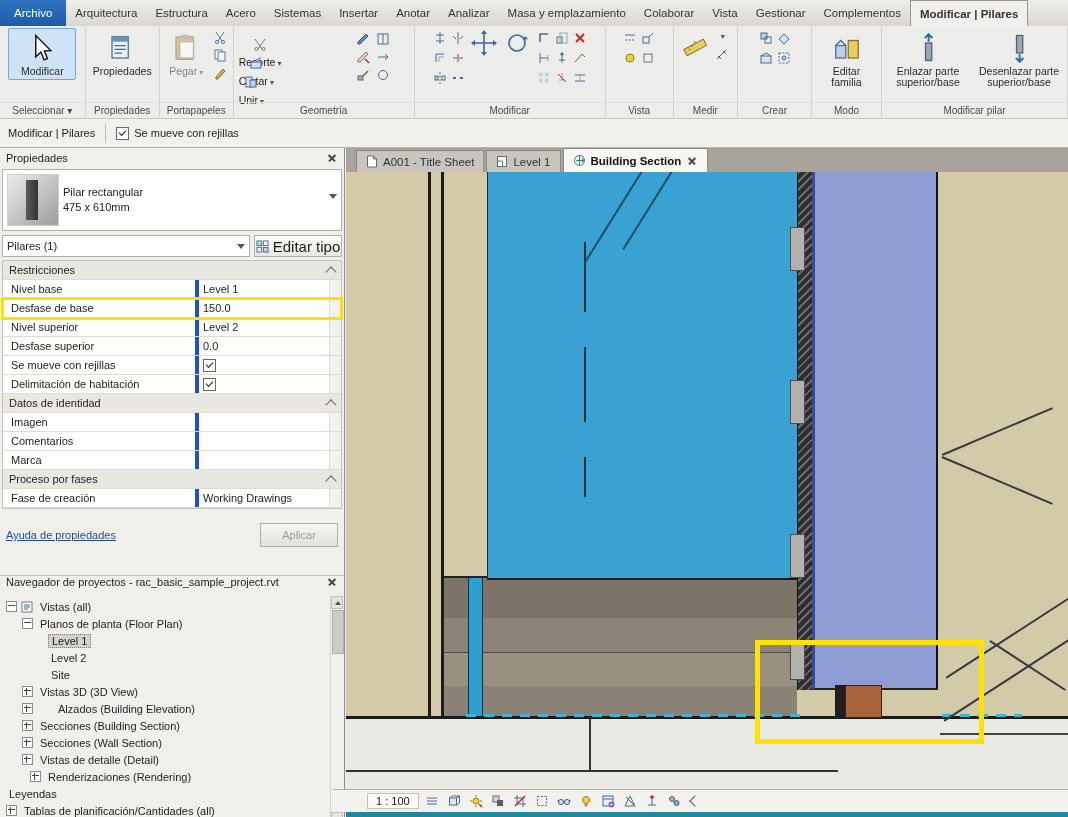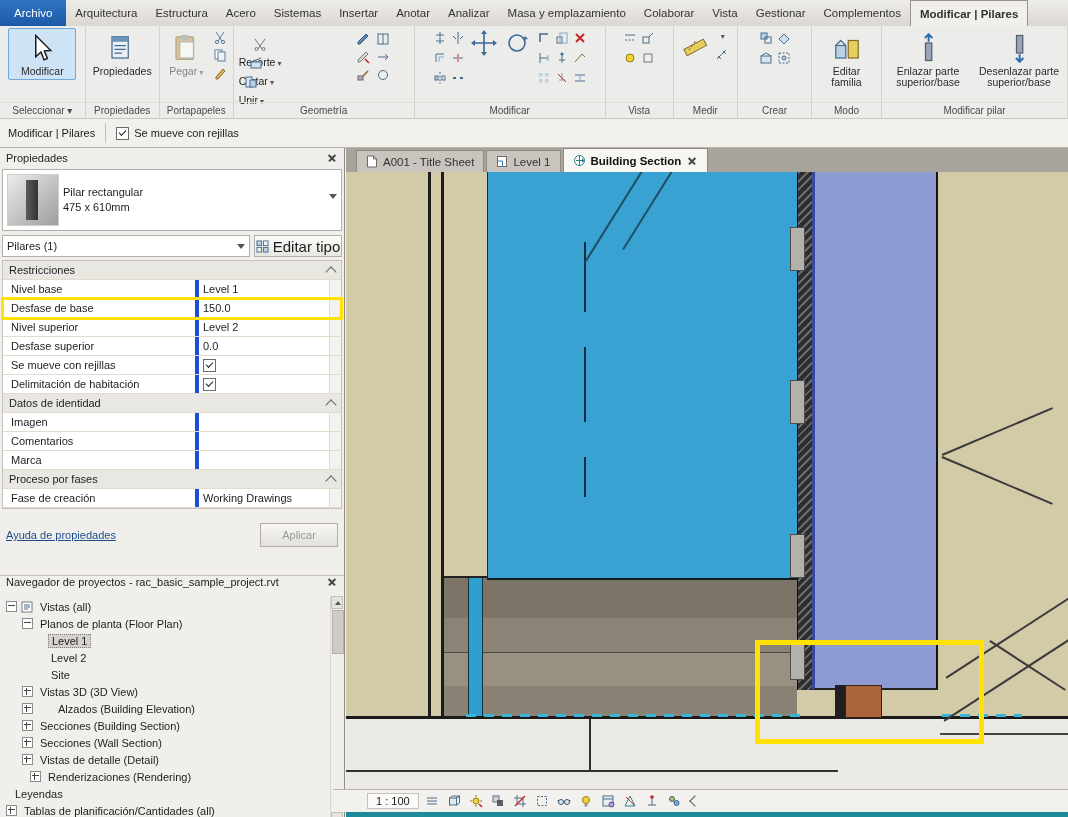--- a/index.html
+++ b/index.html
@@ -680,21 +680,21 @@
       <span class="tlabel">Secciones (Wall Section)</span>
     </div>
     <div class="ti" style="padding-left:22px;">
       <span class="exp plus"></span>
       <span class="tlabel">Vistas de detalle (Detail)</span>
     </div>
     <div class="ti" style="padding-left:30px;">
       <span class="exp plus"></span>
       <span class="tlabel">Renderizaciones (Rendering)</span>
     </div>
-    <div class="ti" style="padding-left:12px;">
+    <div class="ti" style="padding-left:6px;">
       <span class="tlabel">Leyendas</span>
     </div>
     <div class="ti" style="padding-left:6px;">
       <span class="exp plus"></span>
       <span class="tlabel">Tablas de planificación/Cantidades (all)</span>
     </div>
     <div class="pbscroll">
       <span class="sbtn up"></span>
       <span class="sthumb" style="top:14px;height:42px;"></span>
       <span class="sbtn down"></span>

